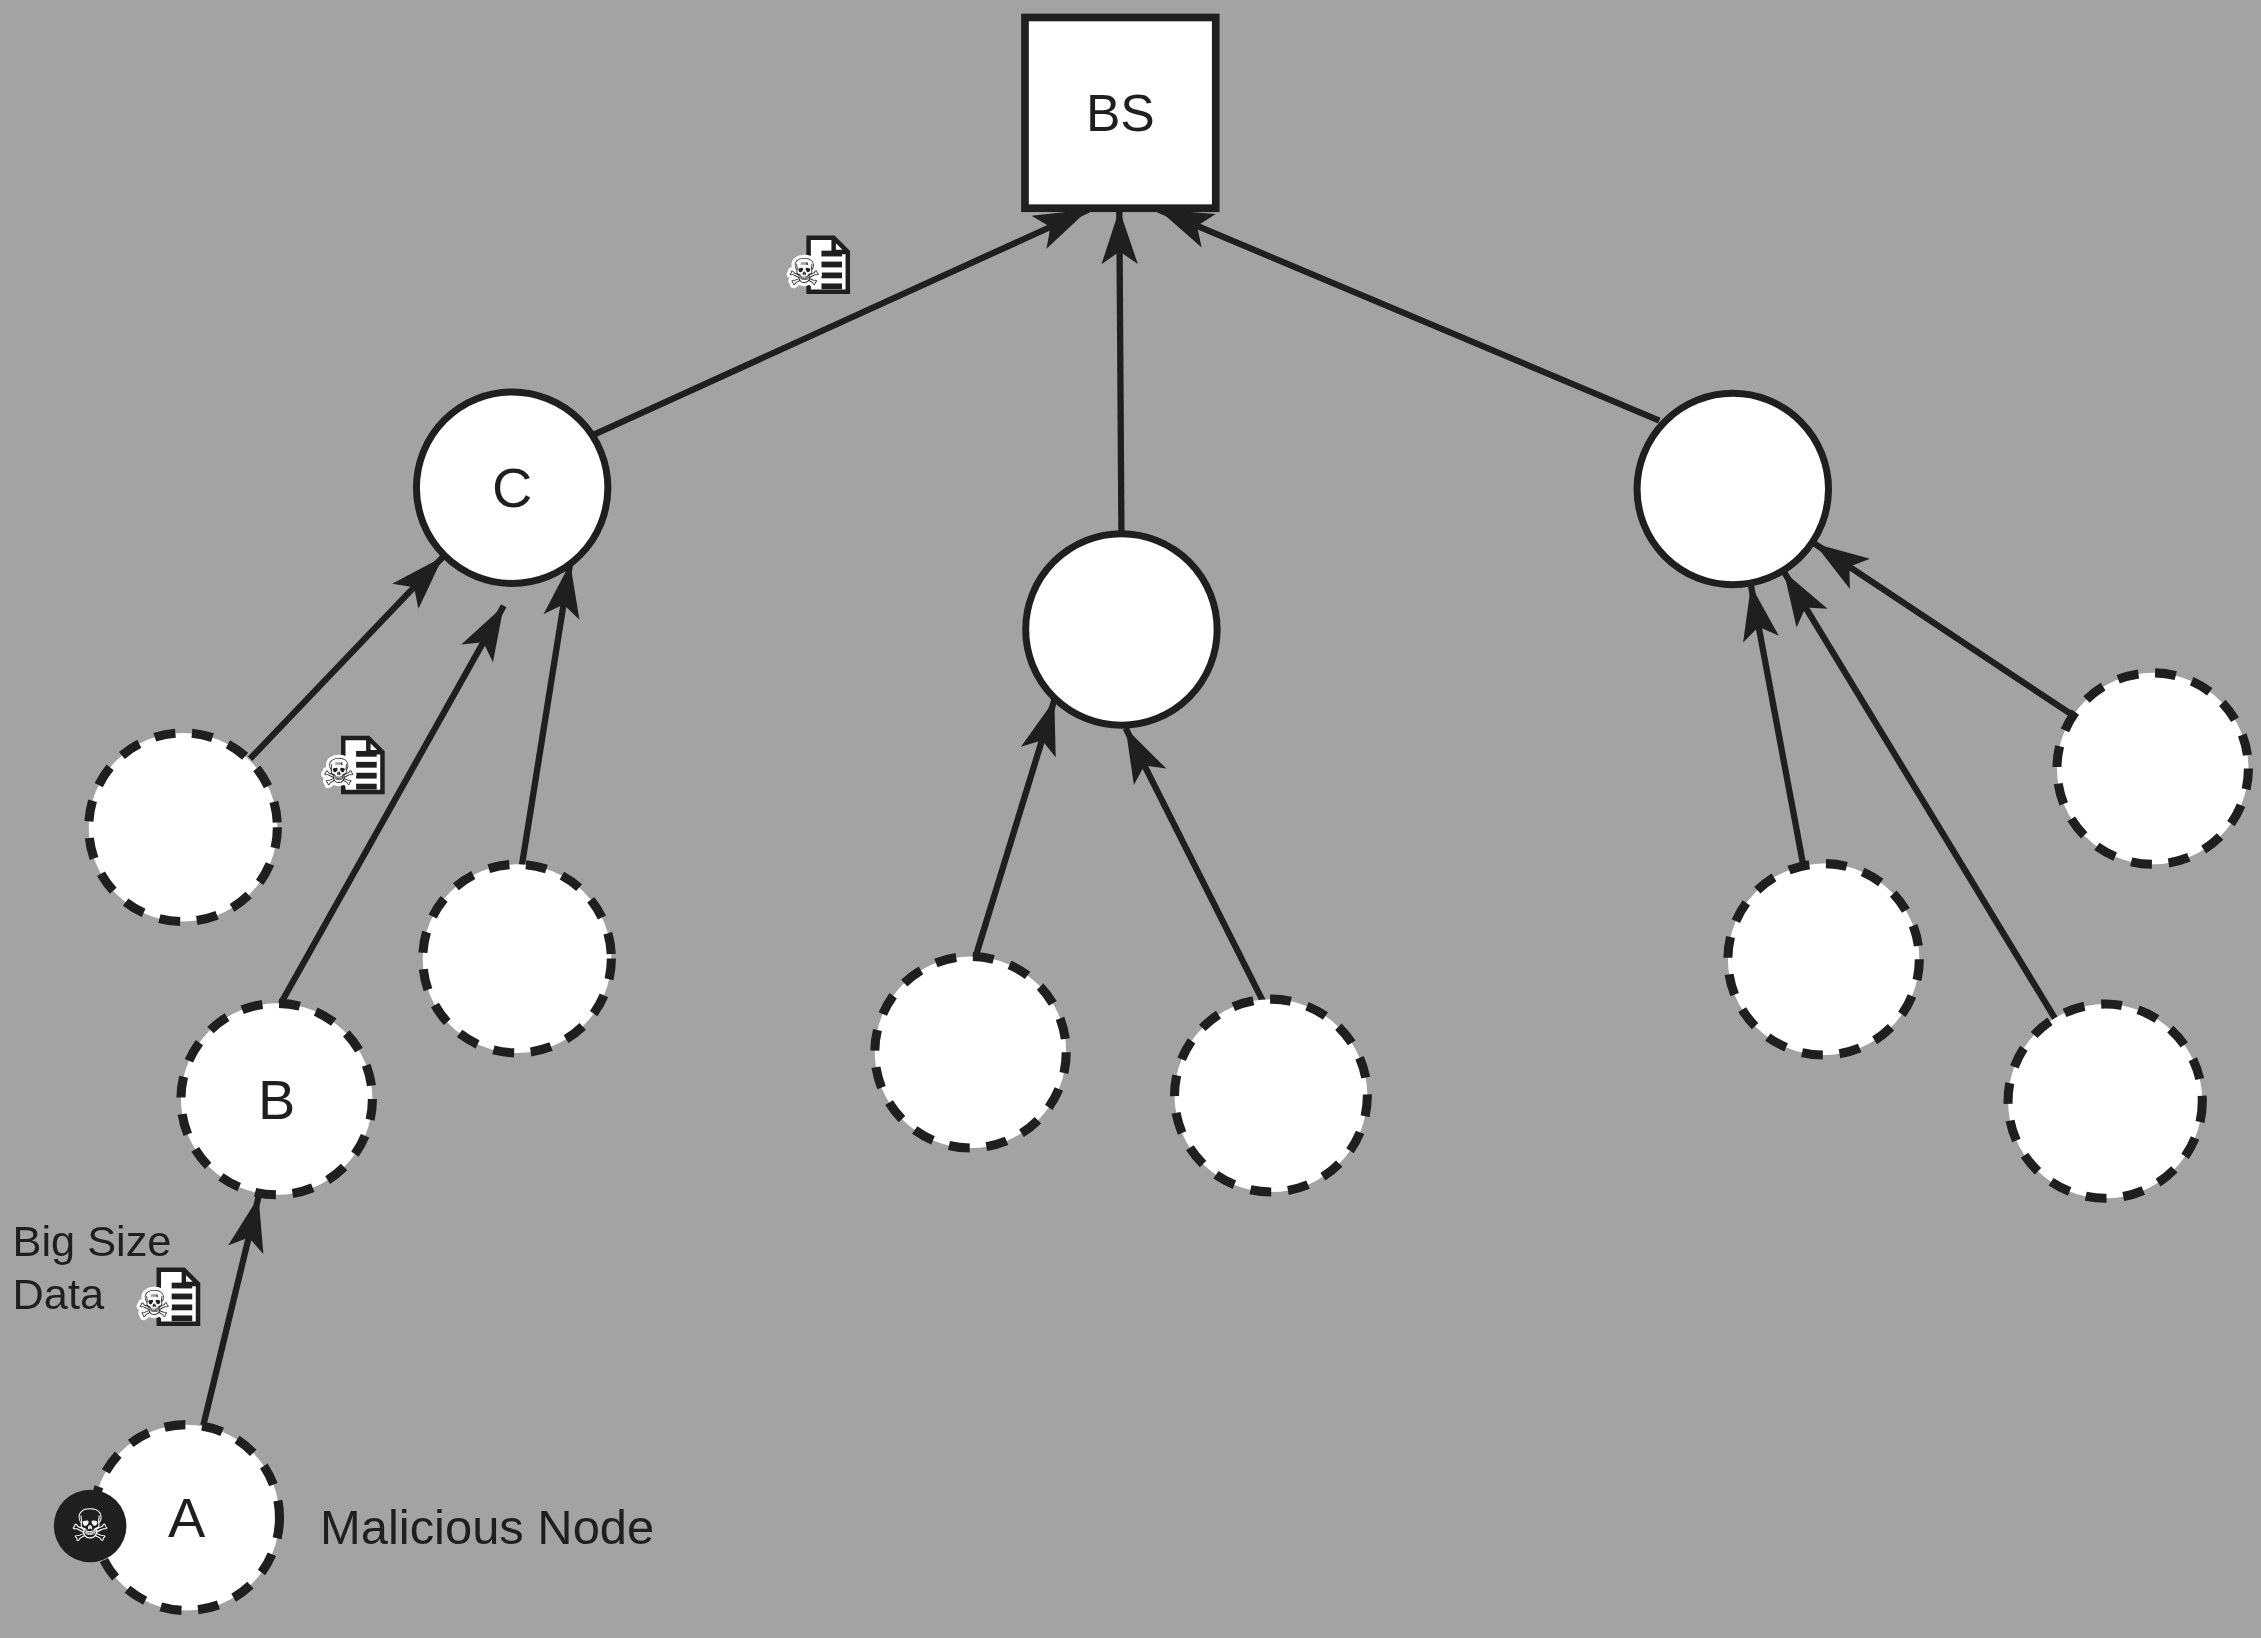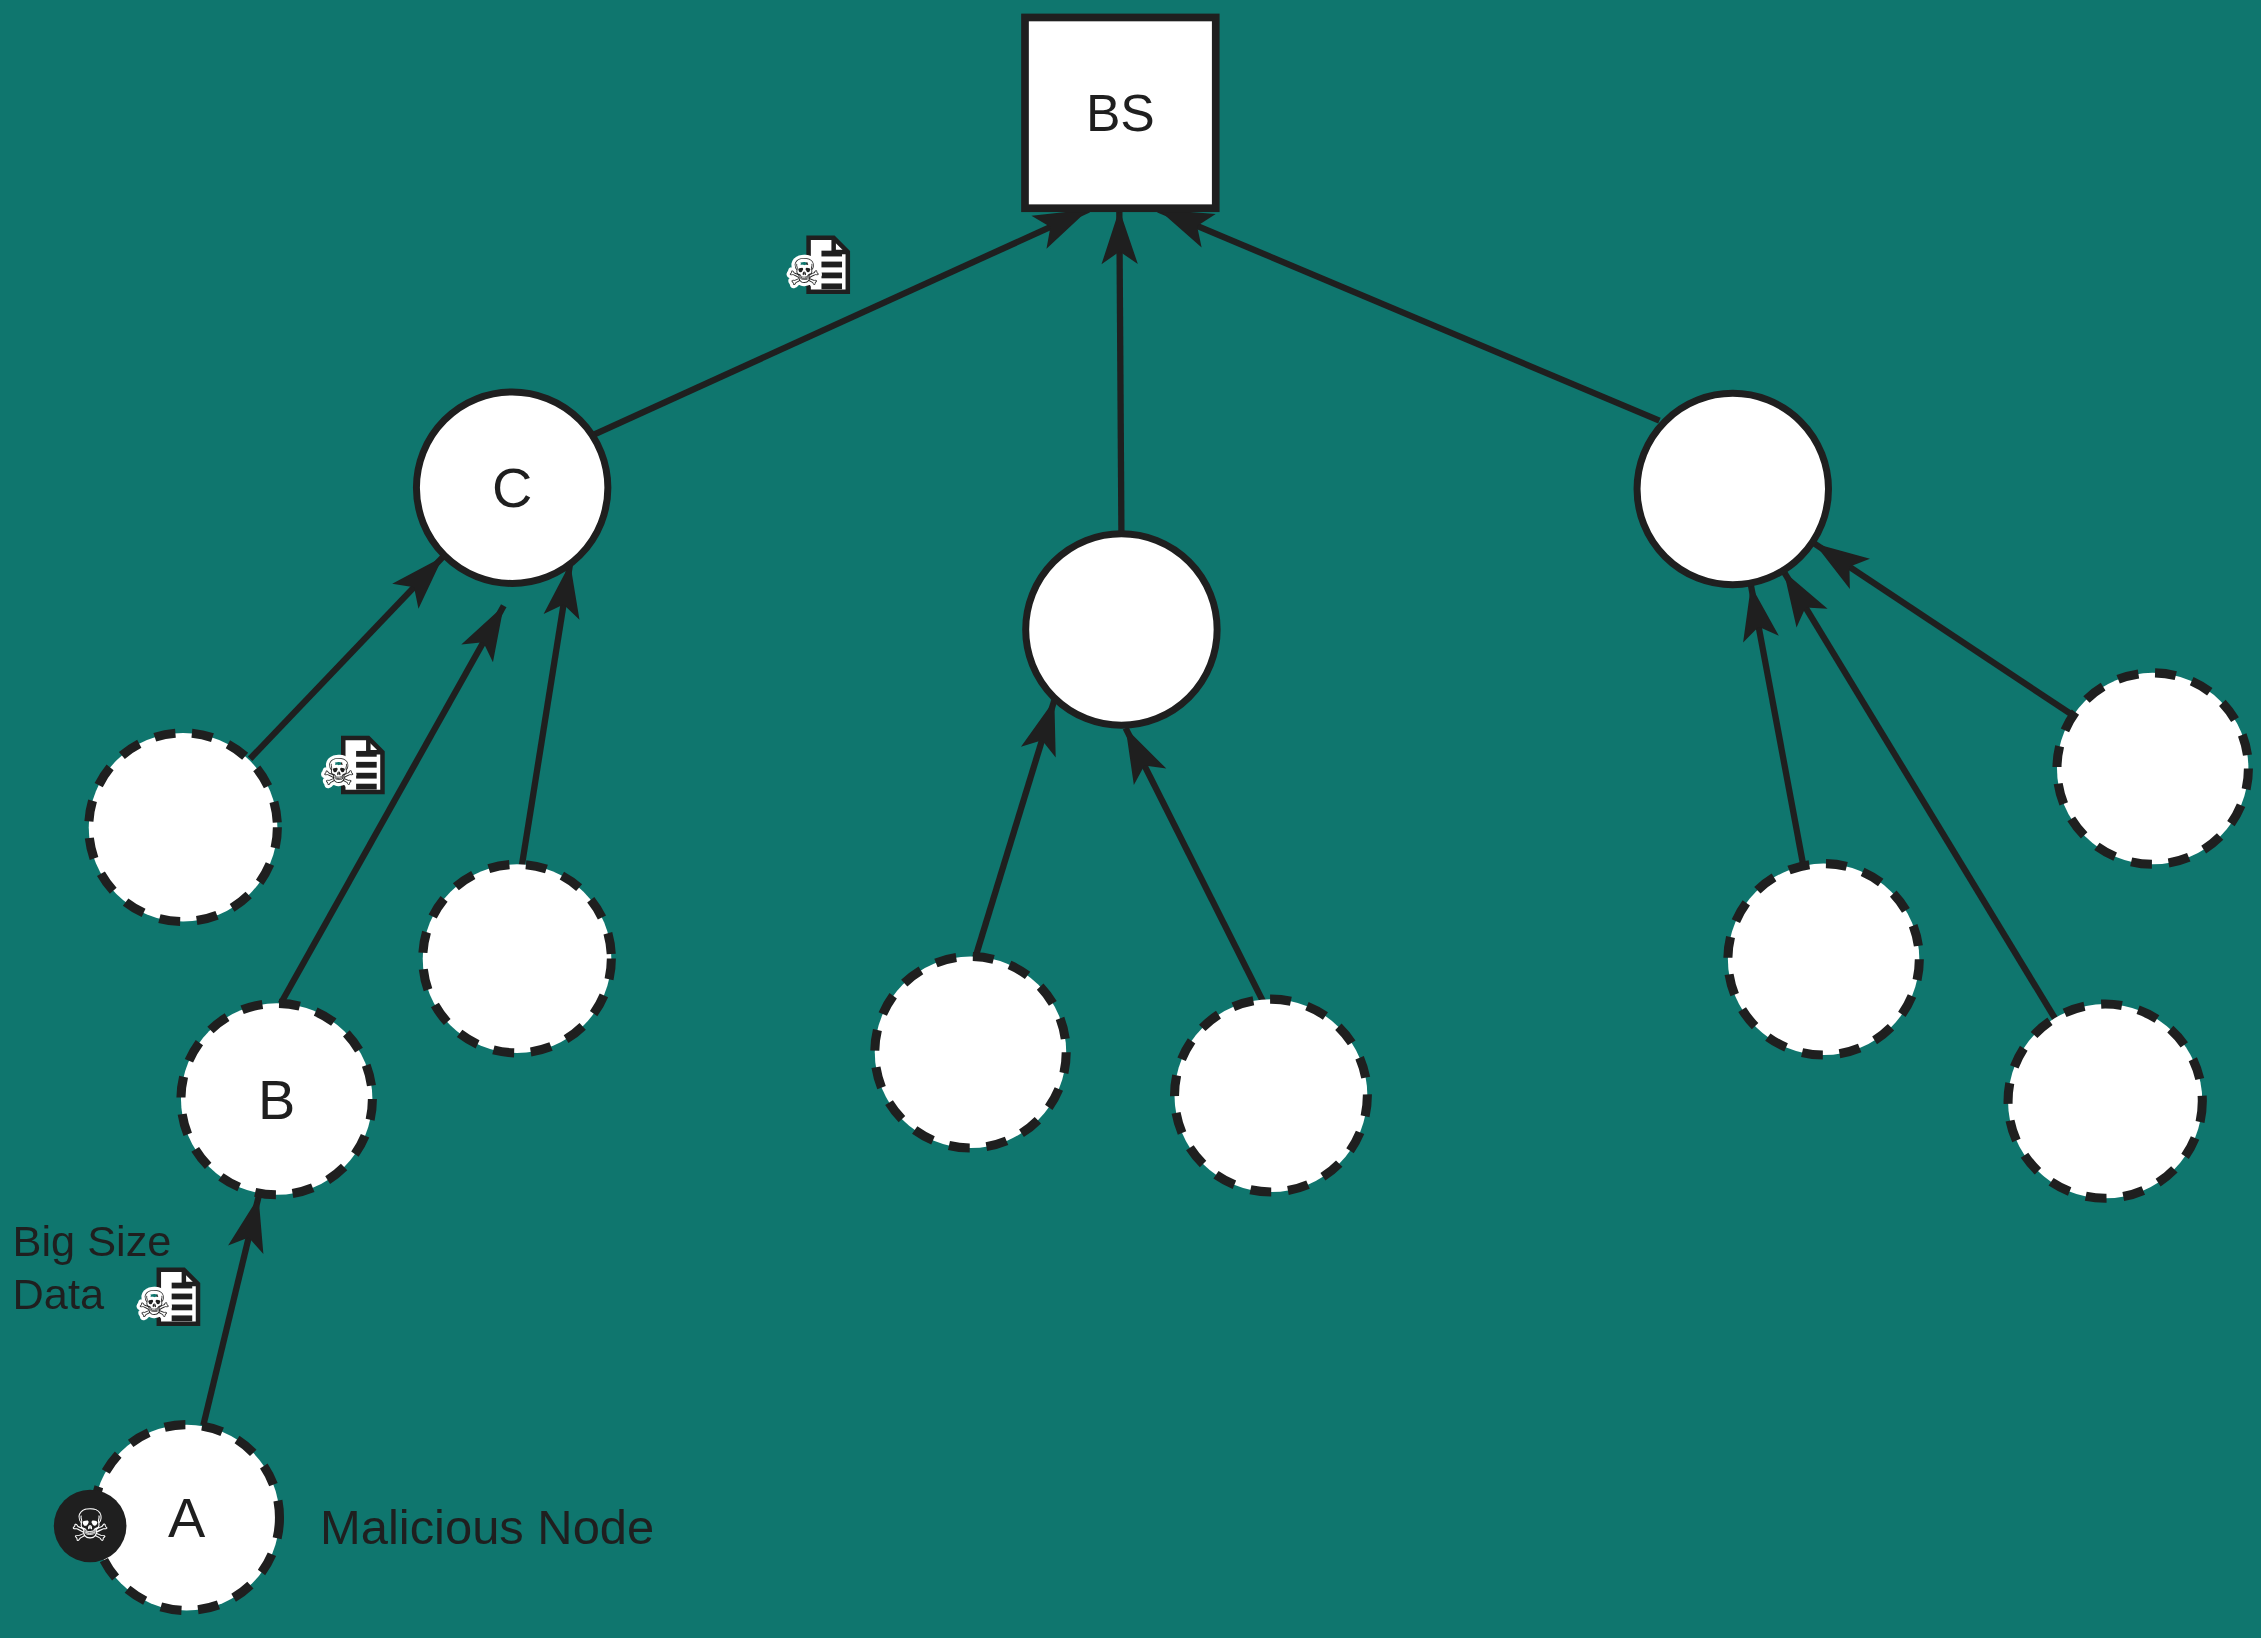--- a/index.html
+++ b/index.html
@@ -2,21 +2,21 @@
 <html style="font-size:11.2px"><head>
 <meta charset="utf-8">
 <style>
   html, body {
     margin: 0;
     padding: 0;
     background: #ffffff;
   }
   .stage {
     width: 100%;
-    background: #0f766e;
+    background: #a3a3a3;
     text-align: right;
   }
   svg { display: block; width: 100%; height: auto; }
 
   .edge {
     stroke: #1f1f1f;
     stroke-width: 9;
     fill: none;
   }
   .node-solid {

